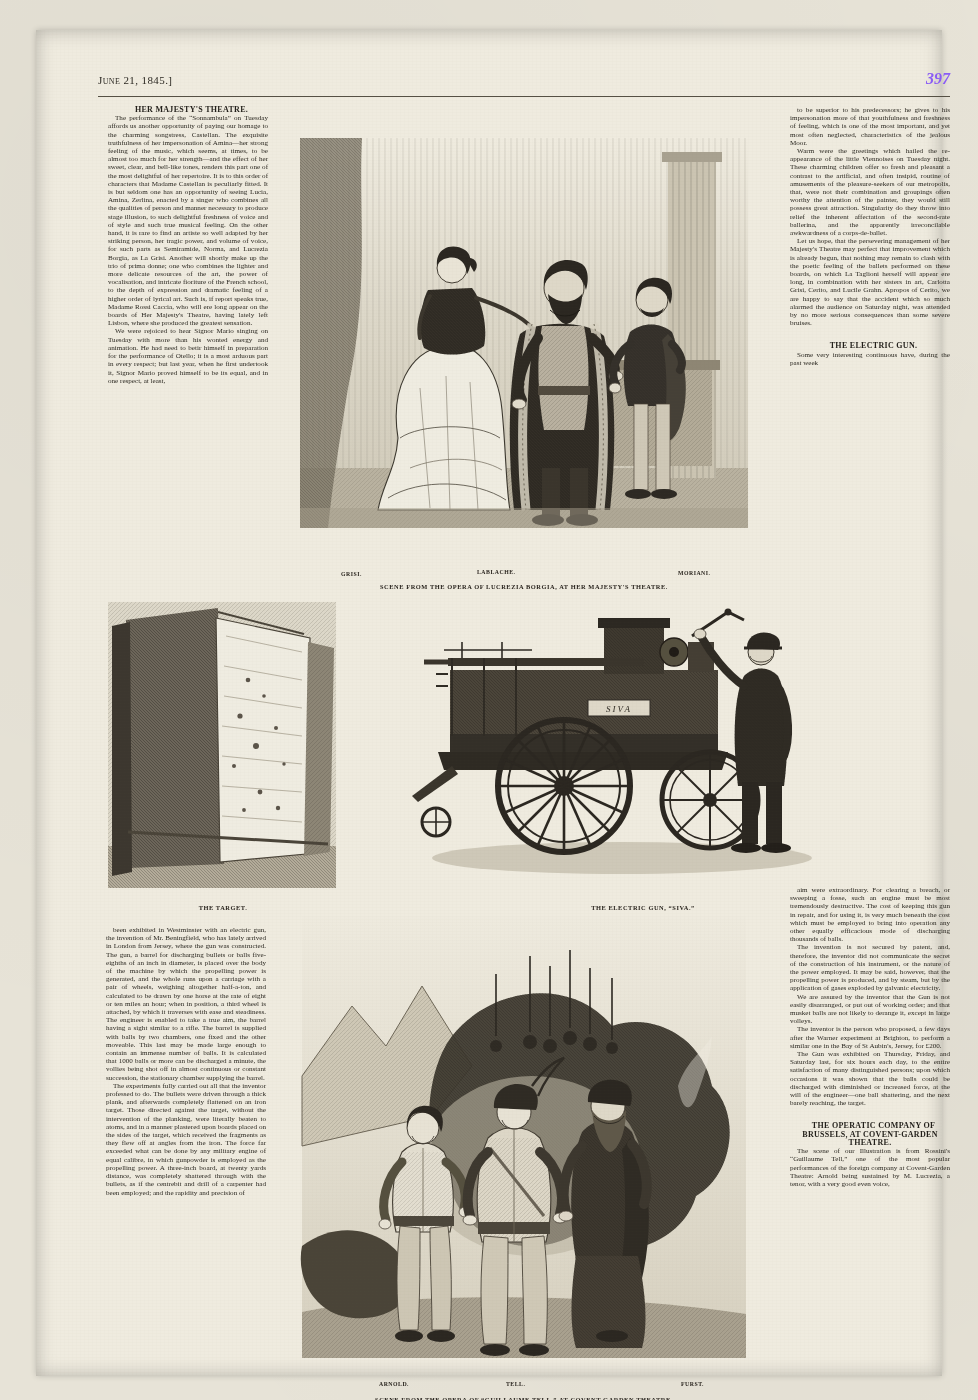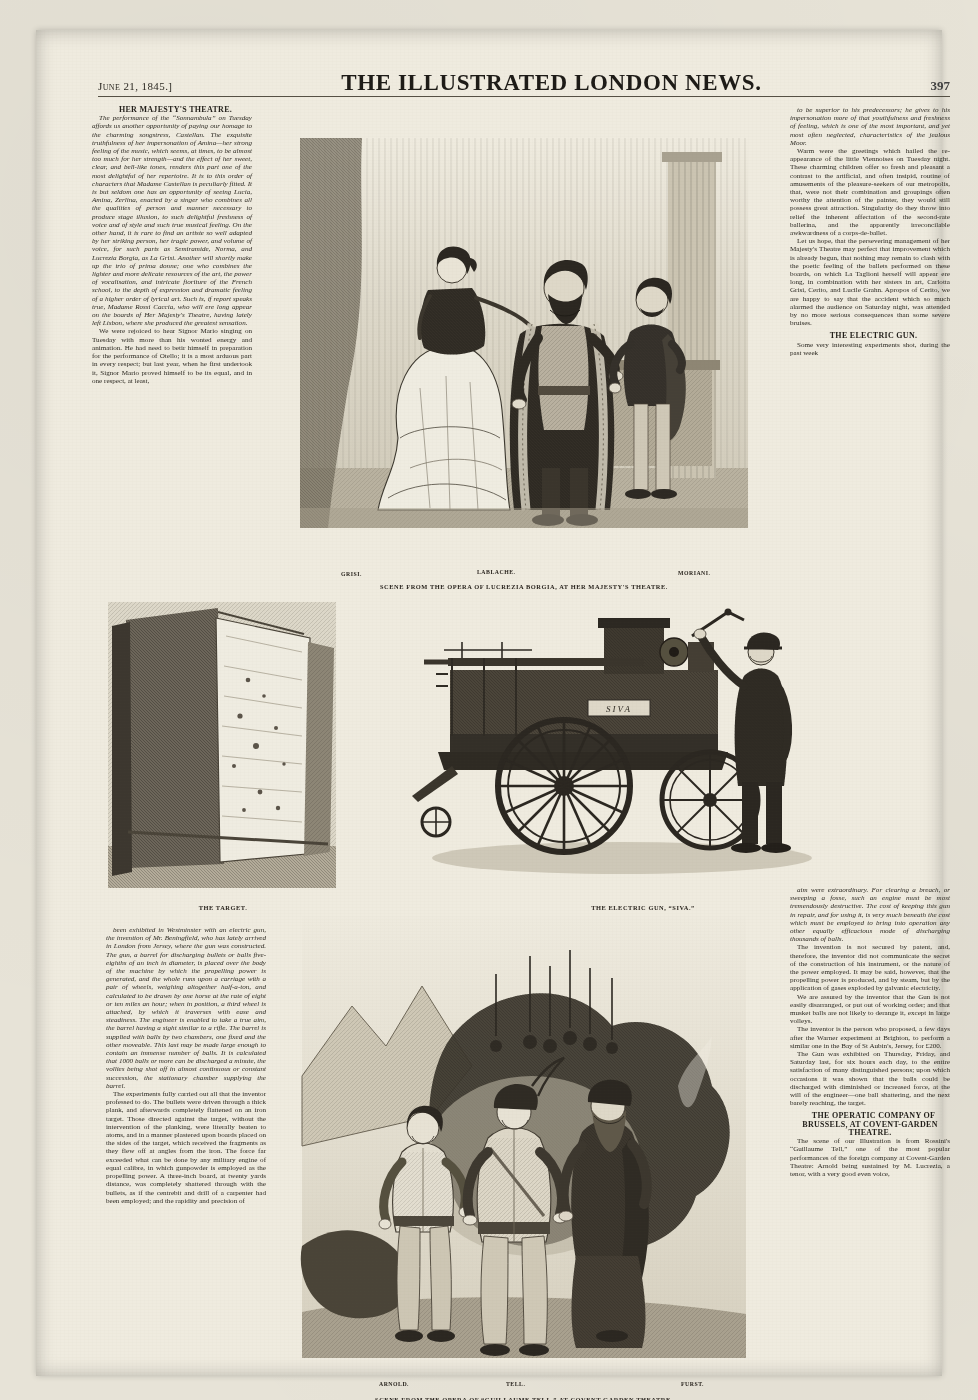--- a/index.html
+++ b/index.html
@@ -12,63 +12,62 @@
          box-shadow:0 0 18px rgba(0,0,0,0.25) inset, 0 0 6px rgba(0,0,0,0.18);}
   .grain{position:absolute;inset:0;pointer-events:none;opacity:.35;
          background-image:
            repeating-linear-gradient(0deg, rgba(120,110,85,.05) 0 1px, transparent 1px 3px),
            repeating-linear-gradient(90deg, rgba(120,110,85,.04) 0 1px, transparent 1px 4px);}
   
   .masthead{position:absolute;left:62px;top:40px;width:852px;}
   .mh-row{display:flex;align-items:baseline;justify-content:space-between;}
   .mh-date{font-size:11px;letter-spacing:.4px;font-variant:small-caps;color:#2b2822;white-space:nowrap;}
   .mh-title{font-size:23px;letter-spacing:.6px;color:#1d1b17;font-weight:bold;text-align:center;flex:1;}
-  .mh-page{font-size:13px;color:#404040;font-weight:bold;white-space:nowrap;}
+  .mh-page{font-size:16px;color:#8b5cf6;font-weight:bold;white-space:nowrap;font-style:italic;}
   .rule{position:absolute;left:62px;top:66px;width:852px;border-top:1px solid #555044;}
   
   .col{position:absolute;font-size:7.1px;line-height:8.2px;text-align:justify;color:#2a2720;
        -webkit-hyphens:auto;hyphens:auto;}
   .col p{margin:0;text-indent:7px;}
-  .col p.first{text-indent:7px;font-style:italic;}
+  .col p.first{text-indent:7px;}
   .colhead{text-align:center;font-size:8px;letter-spacing:.3px;font-variant:small-caps;
            margin:0 0 2px 0;color:#221f1a;text-indent:0;font-weight:bold;}
-  .colhead.sub{margin-top:5px;}
+  .colhead.sub{margin-top:15px;}
   .capt{position:absolute;text-align:center;font-size:6.4px;letter-spacing:.55px;
         font-variant:small-caps;color:#241f19;font-weight:bold;}
   .fig{position:absolute;overflow:hidden;}
   .fig svg{display:block;}
   .nm{position:absolute;font-size:5.8px;letter-spacing:.5px;font-variant:small-caps;color:#241f19;font-weight:bold;}
 </style>
 </head>
 <body>
 
 <div class="page">
   <div class="sheet">
 
     <div class="masthead">
       <div class="mh-row">
         <div class="mh-date">June 21, 1845.]</div>
-        <div class="mh-title">THE ILLUSTRATED LONDON NEWS.</div>
         <div class="mh-page">397</div>
       </div>
     </div>
     <div class="rule"></div>
 
-    <div class="col" style="left:56px;top:76px;width:160px;height:470px;">
+    <div class="col" style="left:72px;top:76px;width:160px;height:470px;">
       <p class="colhead">HER MAJESTY'S THEATRE.</p>
       <p class="first">The performance of the “Sonnambula” on Tuesday affords us another opportunity of paying our homage to the charming songstress, Castellan. The exquisite truthfulness of her impersonation of Amina—her strong feeling of the music, which seems, at times, to be almost too much for her strength—and the effect of her sweet, clear, and bell-like tones, renders this part one of the most delightful of her repertoire. It is to this order of characters that Madame Castellan is peculiarly fitted. It is but seldom one has an opportunity of seeing Lucia, Amina, Zerlina, enacted by a singer who combines all the qualities of person and manner necessary to produce stage illusion, to such delightful freshness of voice and of style and such true musical feeling. On the other hand, it is rare to find an artiste so well adapted by her striking person, her tragic power, and volume of voice, for such parts as Semiramide, Norma, and Lucrezia Borgia, as La Grisi. Another will shortly make up the trio of prima donne; one who combines the lighter and more delicate resources of the art, the power of vocalisation, and intricate fioriture of the French school, to the depth of expression and dramatic feeling of a higher order of lyrical art. Such is, if report speaks true, Madame Rossi Caccia, who will ere long appear on the boards of Her Majesty's Theatre, having lately left Lisbon, where she produced the greatest sensation.</p>
       <p>We were rejoiced to hear Signor Mario singing on Tuesday with more than his wonted energy and animation. He had need to betir himself in preparation for the performance of Otello; it is a most arduous part in every respect; but last year, when he first undertook it, Signor Mario proved himself to be its equal, and in one respect, at least,</p>
     </div>
 
     <div class="col" style="left:754px;top:76px;width:160px;height:470px;">
       <p class="first">to be superior to his predecessors; he gives to his impersonation more of that youthfulness and freshness of feeling, which is one of the most important, and yet most often neglected, characteristics of the jealous Moor.</p>
       <p>Warm were the greetings which hailed the re-appearance of the little Viennoises on Tuesday night. These charming children offer so fresh and pleasant a contrast to the artificial, and often insipid, routine of amusements of the pleasure-seekers of our metropolis, that, were not their combination and groupings often worthy the attention of the painter, they would still possess great attraction. Singularity do they throw into relief the inherent affectation of the second-rate ballerina, and the apparently irreconcilable awkwardness of a corps-de-ballet.</p>
       <p>Let us hope, that the persevering management of her Majesty's Theatre may perfect that improvement which is already begun, that nothing may remain to clash with the poetic feeling of the ballets performed on these boards, on which La Taglioni herself will appear ere long, in combination with her sisters in art, Carlotta Grisi, Cerito, and Lucile Grahn. Apropos of Cerito, we are happy to say that the accident which so much alarmed the audience on Saturday night, was attended by no more serious consequences than some severe bruises.</p>
       <p class="colhead sub">THE ELECTRIC GUN.</p>
-      <p>Some very interesting experiments shot, during the past week</p>
+      <p>Some very interesting continuous have, during the past week</p>
     </div>
 
     <div class="fig" style="left:234px;top:108px;width:508px;height:418px;">
       <svg width="508" height="418" viewBox="0 0 508 418">
         <defs>
           <linearGradient id="bgwall" x1="0" y1="0" x2="0" y2="1">
             <stop offset="0%" stop-color="#efebdf"></stop>
             <stop offset="45%" stop-color="#ddd8c9"></stop>
             <stop offset="100%" stop-color="#cfc9b8"></stop>
           </linearGradient>

